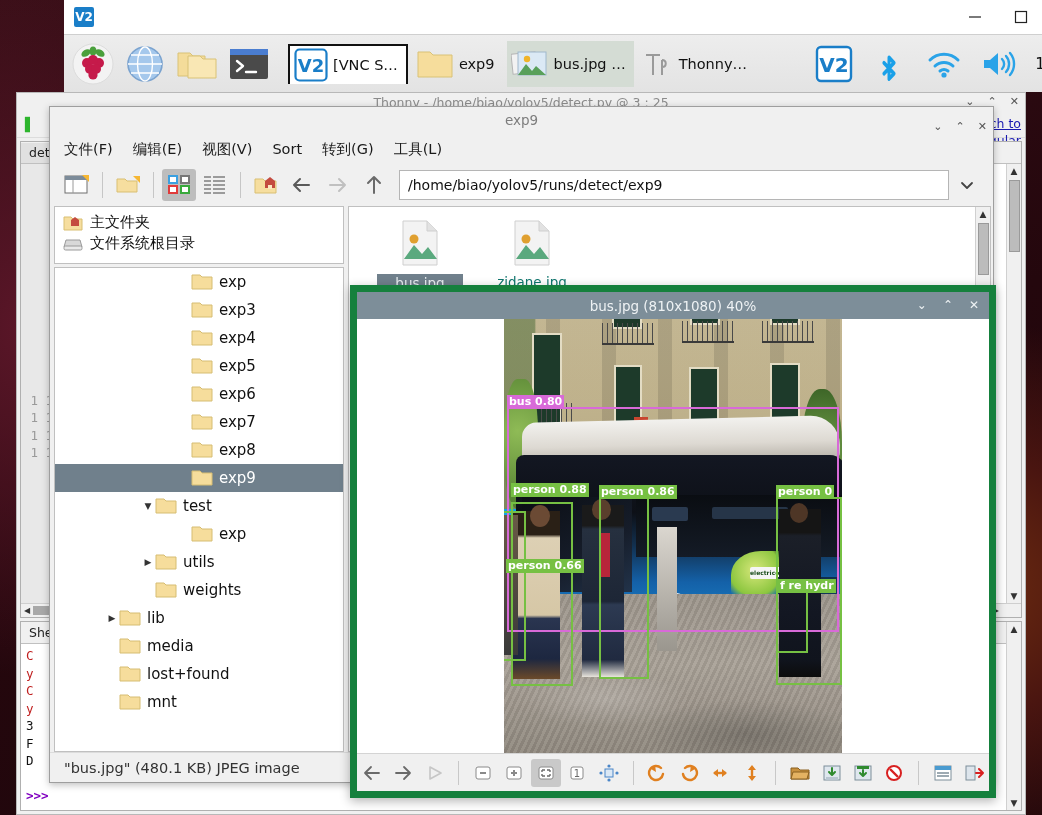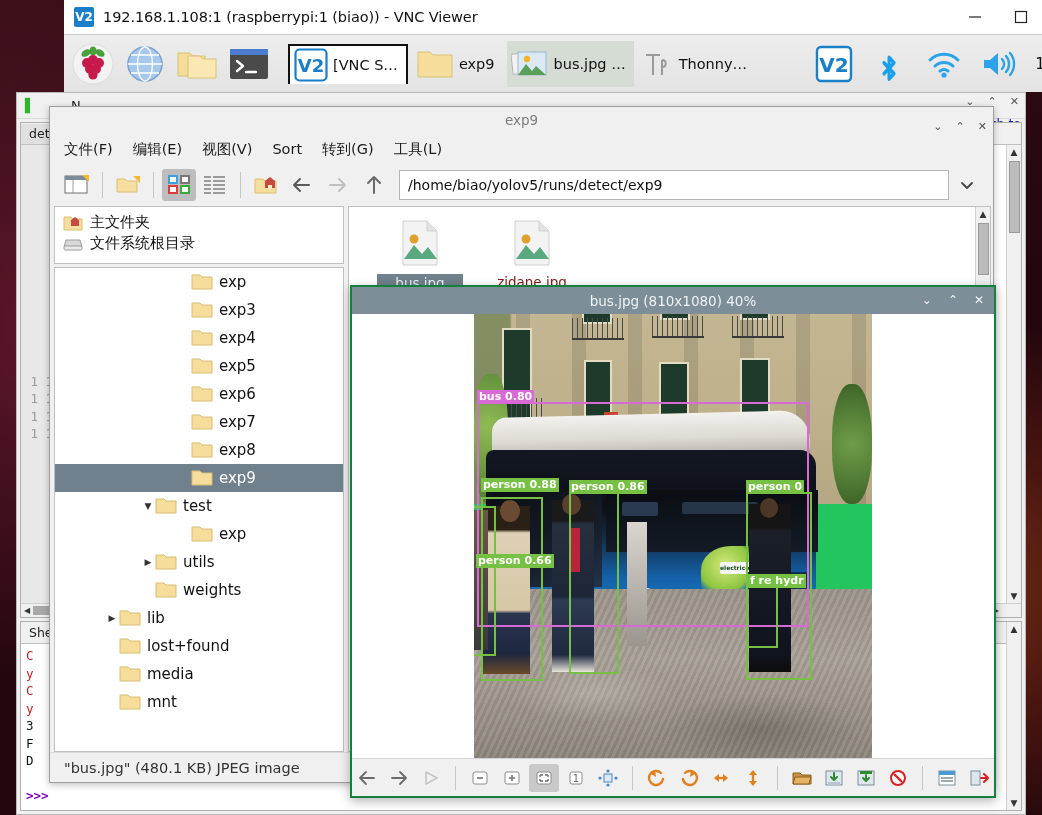--- a/index.html
+++ b/index.html
@@ -176,31 +176,31 @@
     display:flex; align-items:center; height: 28px; font-size: 15px; color:#111; padding-left: 4px;
   }
   .tnode.sel { background:#70808c; color:#fff; }
   .tarrow { width:14px; font-size:9px; color:#333; text-align:center; flex:0 0 14px; }
   .tfold { margin-right: 6px; flex:0 0 auto; }
   #fm-content {
     flex:1; border:1px solid #c0c0c0; background:#fff; position:relative; overflow:hidden;
   }
   #icon-area { padding: 12px 0 0 28px; display:flex; gap: 26px; }
   .fileicon { width: 86px; text-align:center; }
-  .fileicon .lbl { font-size: 13.5px; color:#7f1d1d; margin-top: 3px; display:block; }
+  .fileicon .lbl { font-size: 13.5px; color:#0f766e; margin-top: 3px; display:block; }
   .fileicon.sel .lbl { background:#70808c; color:#e9eef1; padding: 1px 3px; }
   #fm-status {
     height: 30px; background:#f0f0f0; font-size: 14.5px; color:#333;
     display:flex; align-items:center; padding-left: 14px; border-top:1px solid #dcdcdc;
   }
 
   
   #iv {
     position:absolute; left: 350px; top: 285px; width: 646px; height: 513px;
-    background:#f0f0f0; border:2px solid #15803d;
+    background:#f0f0f0; border:7px solid #15803d;
     display:flex; flex-direction:column;
     box-shadow: 0 3px 10px rgba(0,0,0,0.3);
   }
   #iv-title {
     height: 27px; background:#7d8e99; color:#eef2f4; font-size:13.5px;
     display:flex; align-items:center; justify-content:center; position:relative;
   }
   #iv-title .mini-winbtns { color:#eef2f4; top:6px; right:10px; gap:16px; font-size: 12px;}
   #iv-canvas {
     flex:1; background:#ffffff; display:flex; align-items:flex-start; justify-content:center;
@@ -209,22 +209,22 @@
   #iv-toolbar {
     height: 38px; background:#f0f0f0; border-top:1px solid #d4d4d4;
     display:flex; align-items:center; justify-content:center; gap: 2px;
   }
   .ivbtn { width:30px;height:28px; display:flex;align-items:center;justify-content:center;border-radius:3px;}
   .ivbtn.pressed { background:#c9c9c9; }
   .ivsep { width:1px;height:24px;background:#c8c8c8;margin:0 7px;}
 
   
   #photo {
-    width: 398px; height: 450px; position: relative; overflow:hidden;
-    background: #22c55e;
+    width: 338px; height: 450px; position: relative; overflow:hidden;
+    background: #0ea5e9;
   }
   #ph-building {
     position:absolute; left:0; top:0; width:100%; height:190px;
     background:
       linear-gradient(90deg, rgba(80,110,60,.55) 0 9%, rgba(0,0,0,0) 9.5%),
       repeating-linear-gradient(90deg, rgba(0,0,0,0.05) 0 42px, rgba(0,0,0,0.16) 42px 56px),
       linear-gradient(180deg, #cdc09a 0%, #c9bb93 45%, #bfb08a 100%);
   }
   .ph-window {
     position:absolute; background: #1d3a2a; border: 2px solid #e3dcc4;
@@ -272,20 +272,21 @@
   }
   .green { border-color:#76c043; }
   .lgreen { background:#76c043; }
   .magenta { border-color:#d86ad8; }
   .lmagenta { background:#d86ad8; }
 </style>
 </head>
 <body>
 
 <div id="thonny">
+  <div id="thonny-title">Thonny  -  /home/biao/yolov5/detect.py  @  3 : 25</div>
   <div class="mini-winbtns">
     <span>⌄</span>
     <span>⌃</span>
     <span>✕</span>
   </div>
   <div id="thonny-switch">
     <span>ch to</span>
     <span>gular</span>
     <span>node</span>
   </div>
@@ -554,29 +555,29 @@
               <path d="M1 2h8l2 2h10v12H1z" fill="#f6dd9c" stroke="#d6bd72"></path>
             </svg>
             <span>lib</span>
           </div>
           <div class="tnode">
             <span style="display:inline-block;width:46px"></span>
             <span class="tarrow"></span>
             <svg width="22" height="18" viewBox="0 0 22 18" class="tfold">
               <path d="M1 2h8l2 2h10v12H1z" fill="#f6dd9c" stroke="#d6bd72"></path>
             </svg>
+            <span>media</span>
+          </div>
+          <div class="tnode">
+            <span style="display:inline-block;width:46px"></span>
+            <span class="tarrow"></span>
+            <svg width="22" height="18" viewBox="0 0 22 18" class="tfold">
+              <path d="M1 2h8l2 2h10v12H1z" fill="#f6dd9c" stroke="#d6bd72"></path>
+            </svg>
             <span>lost+found</span>
-          </div>
-          <div class="tnode">
-            <span style="display:inline-block;width:46px"></span>
-            <span class="tarrow"></span>
-            <svg width="22" height="18" viewBox="0 0 22 18" class="tfold">
-              <path d="M1 2h8l2 2h10v12H1z" fill="#f6dd9c" stroke="#d6bd72"></path>
-            </svg>
-            <span>media</span>
           </div>
           <div class="tnode">
             <span style="display:inline-block;width:46px"></span>
             <span class="tarrow"></span>
             <svg width="22" height="18" viewBox="0 0 22 18" class="tfold">
               <path d="M1 2h8l2 2h10v12H1z" fill="#f6dd9c" stroke="#d6bd72"></path>
             </svg>
             <span>mnt</span>
           </div>
         </div>
@@ -799,21 +800,20 @@
           <rect x="2" y="2" width="9" height="14" fill="#dde5ec" stroke="#7d8e99"></rect>
           <path d="M19 9h-7M15 5l4 4-4 4" stroke="#d82020" stroke-width="2" fill="none" stroke-linecap="round" stroke-linejoin="round"></path>
         </svg>
     </div>
   </div>
 </div>
 
 <div id="vnc-window" style="background:transparent;pointer-events:none;margin-left:48px;">
   <div id="vnc-titlebar" style="pointer-events:auto;">
     <div id="vnc-logo">V2</div>
-    <div id="vnc-title">192.168.1.108:1 (raspberrypi:1 (biao)) - VNC Viewer</div>
     <div id="vnc-winbtns">
       <div class="winbtn">
         <svg width="14" height="14" viewBox="0 0 14 14">
             <path d="M1 7h12" stroke="#222" stroke-width="1.2"></path>
           </svg>
       </div>
       <div class="winbtn">
         <svg width="14" height="14" viewBox="0 0 14 14">
             <rect x="1.5" y="1.5" width="11" height="11" fill="none" stroke="#222" stroke-width="1.2"></rect>
           </svg>

